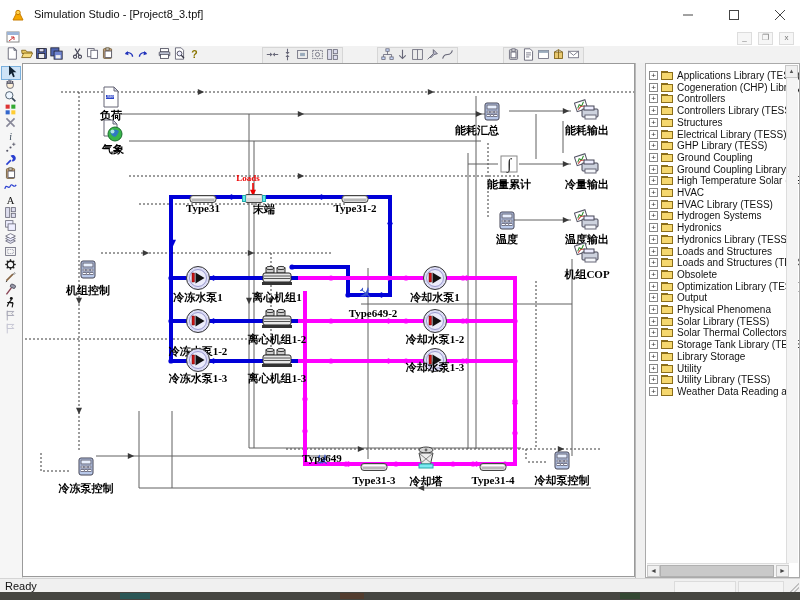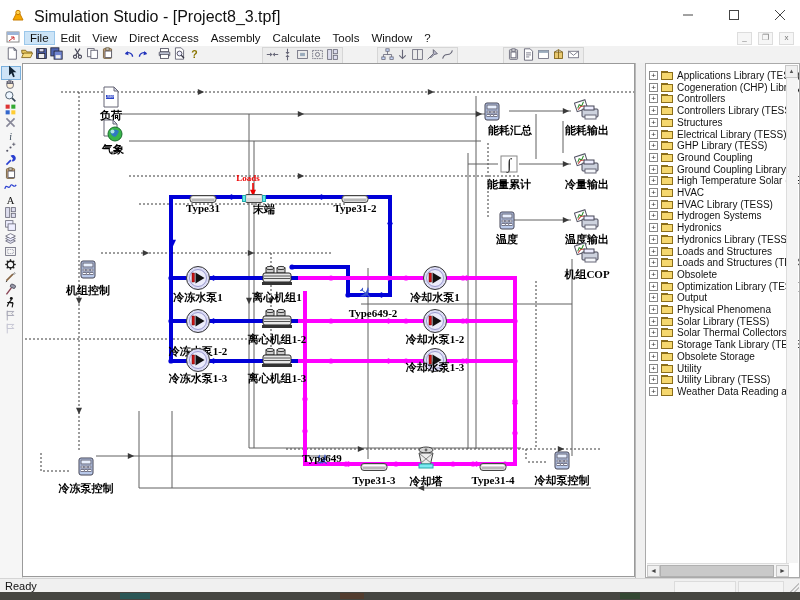--- a/index.html
+++ b/index.html
@@ -2,21 +2,21 @@
 <html><head>
 <meta charset="utf-8">
 <style>
   html,body{margin:0;padding:0;}
   body{width:800px;height:600px;position:relative;background:#fff;overflow:hidden;
        font-family:"Liberation Sans",sans-serif;color:#111;}
   
   #titlebar{position:absolute;left:0;top:0;width:800px;height:30px;background:#ffffff;
             border-bottom:1px solid #e8e8e8;}
   #app-icon{position:absolute;left:10px;top:7px;width:16px;height:16px;}
-  #title-text{position:absolute;left:34px;top:8px;font-size:16px;color:#111;}
+  #title-text{position:absolute;left:34px;top:8px;font-size:11px;color:#111;}
   .winbtn{position:absolute;top:0;width:40px;height:30px;display:flex;align-items:center;justify-content:center;}
   #btn-min{right:92px}#btn-max{right:46px}#btn-close{right:0}
   
   #menubar{position:absolute;left:0;top:30px;width:800px;height:16px;background:#fff;font-size:11.5px;
            display:flex;align-items:center;}
   #mdi-icon{margin:0 4px 0 6px;}
   .menu-item{padding:1px 6px;white-space:nowrap;cursor:default;}
   .menu-item.hl{background:#cce4f7;border:1px solid #9bc7ea;padding:0 5px;}
   .mdibtns{position:absolute;right:6px;top:2px;display:flex;gap:6px;}
   .mdibtn{width:13px;height:11px;border:1px solid #ddd;background:#f6f6f6;color:#777;font-size:8px;
@@ -100,21 +100,20 @@
 </div>
 
 <div id="menubar">
   <span id="mdi-icon">
     <svg width="14" height="12">
         <rect x="1" y="1" width="12" height="10" fill="#fff" stroke="#888"></rect>
         <rect x="1" y="1" width="12" height="3" fill="#9db4d6"></rect>
         <path d="M3,10 L8,6 M8,6 v3 M8,6 h-3" stroke="#c33" fill="none"></path>
       </svg>
   </span>
-  <span id="menu-items"><span class="menu-item hl">File</span><span class="menu-item">Edit</span><span class="menu-item">View</span><span class="menu-item">Direct Access</span><span class="menu-item">Assembly</span><span class="menu-item">Calculate</span><span class="menu-item">Tools</span><span class="menu-item">Window</span><span class="menu-item">?</span></span>
   <span class="mdibtns">
     <span class="mdibtn">_</span>
     <span class="mdibtn">❐</span>
     <span class="mdibtn">x</span>
   </span>
 </div>
 
 <div id="toolbar">
     <div class="tgroup" style="left: 4px;">
       <span class="tbtn">
@@ -598,21 +597,21 @@
             <rect x="3" y="3" width="10" height="4" fill="#e8f0ff" stroke="#667"></rect>
             <g fill="#fff" stroke="#778">
               <rect x="3" y="9" width="2.6" height="2"></rect>
               <rect x="6.7" y="9" width="2.6" height="2"></rect>
               <rect x="10.4" y="9" width="2.6" height="2"></rect>
               <rect x="3" y="12.5" width="2.6" height="2"></rect>
               <rect x="6.7" y="12.5" width="2.6" height="2"></rect>
               <rect x="10.4" y="12.5" width="2.6" height="2"></rect>
             </g>
           </svg></span></div>
-      <div class="node-label" style="left:487px;top:59px">能耗汇总</div>
+      <div class="node-label" style="left:454px;top:59px">能耗汇总</div>
       <div class="node" style="left:551px;top:35px;width:26px;height:22px"><span><svg width="26" height="22" viewBox="0 0 26 22">
             <g transform="rotate(-18 8 8)">
               <rect x="2" y="2" width="11" height="9" fill="#fff" stroke="#556"></rect>
               <polyline points="3.5,8 6,5 8,7 11,3.5" fill="none" stroke="#2a8a2a"></polyline>
               <polyline points="3.5,9.5 7,7 11,8" fill="none" stroke="#cc3333"></polyline>
             </g>
             <rect x="8" y="10" width="16" height="8" rx="1" fill="#cdd2de" stroke="#445"></rect>
             <rect x="10" y="7" width="10" height="4" fill="#eef" stroke="#445"></rect>
             <rect x="11" y="16" width="11" height="4" fill="#f4f6fa" stroke="#667"></rect>
           </svg></span></div>
@@ -931,21 +930,21 @@
           <span class="tlabel">Solar Thermal Collectors</span>
         </div>
         <div class="trow" style="top: 275.1px;">
           <span class="texp">+</span>
           <span class="tfold"></span>
           <span class="tlabel">Storage Tank Library (TESS)</span>
         </div>
         <div class="trow" style="top: 286.8px;">
           <span class="texp">+</span>
           <span class="tfold"></span>
-          <span class="tlabel">Obsolete Storage</span>
+          <span class="tlabel">Library Storage</span>
         </div>
         <div class="trow" style="top: 298.5px;">
           <span class="texp">+</span>
           <span class="tfold"></span>
           <span class="tlabel">Utility</span>
         </div>
         <div class="trow" style="top: 310.2px;">
           <span class="texp">+</span>
           <span class="tfold"></span>
           <span class="tlabel">Utility Library (TESS)</span>

